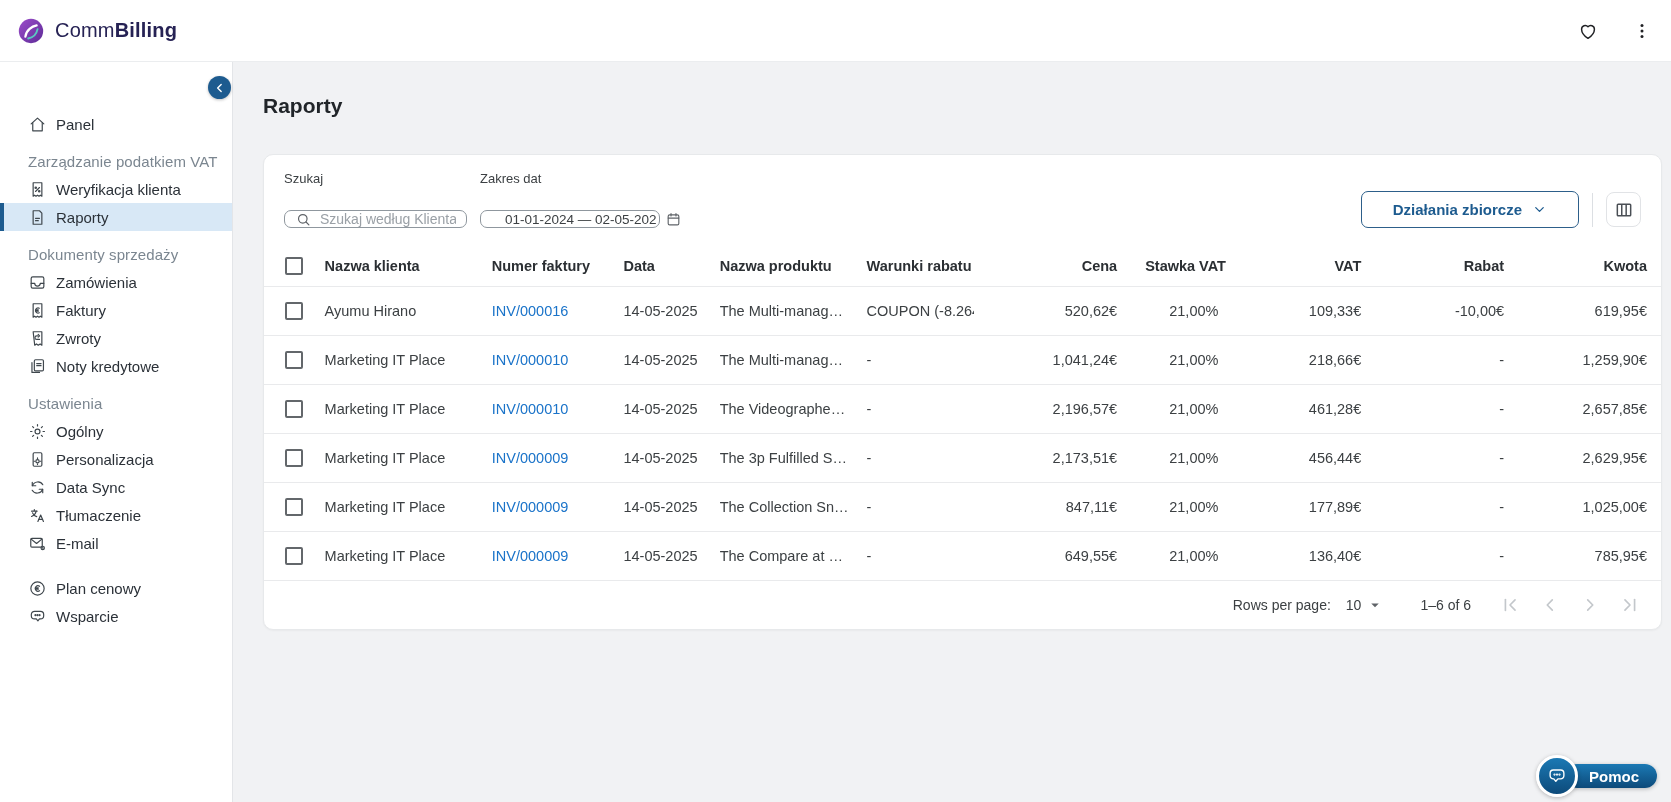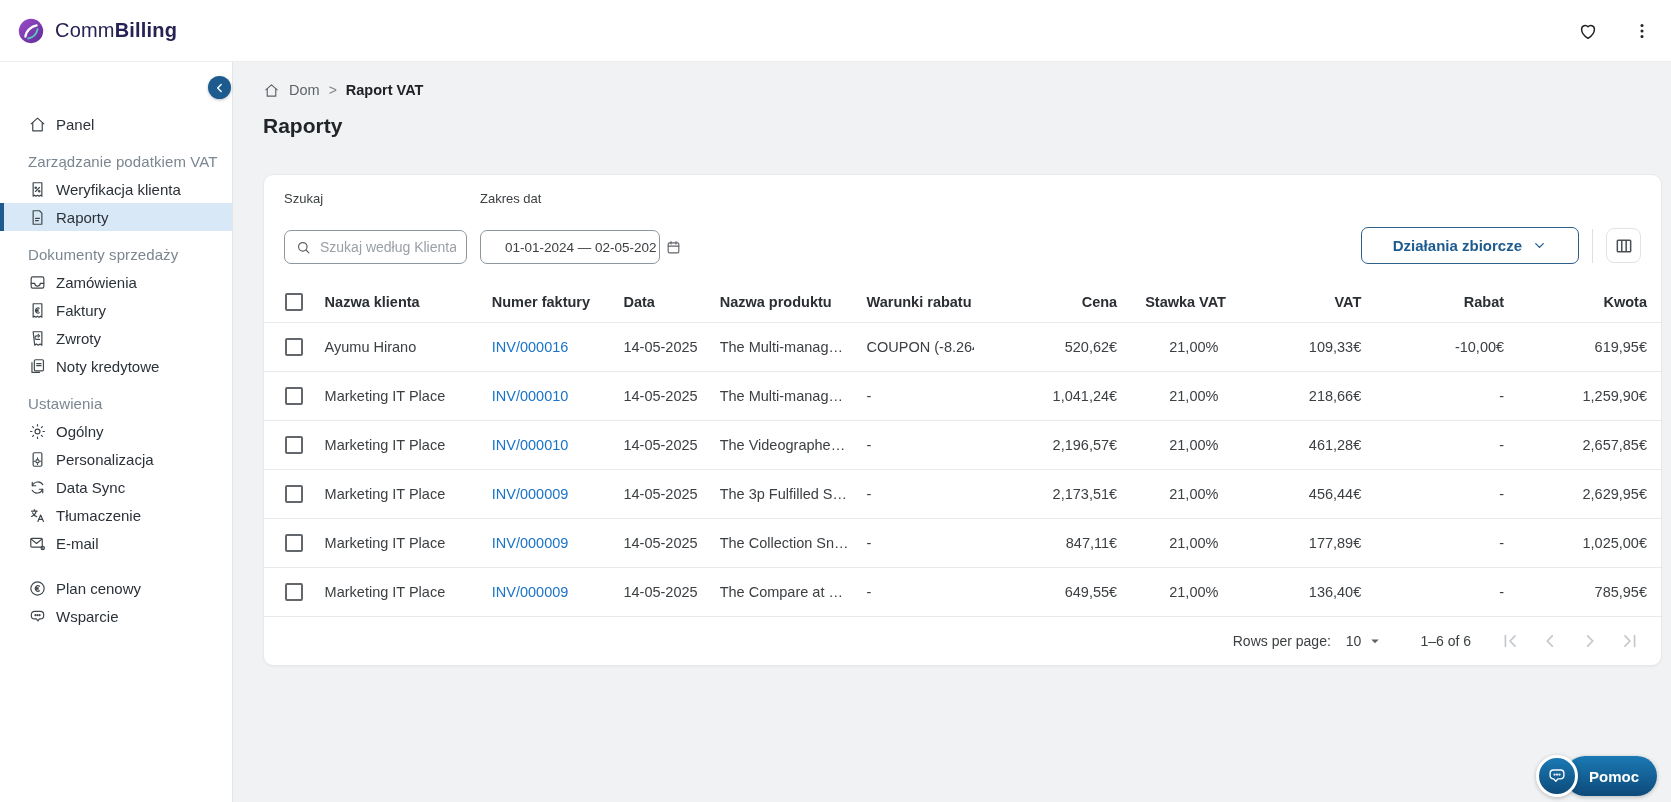--- a/index.html
+++ b/index.html
@@ -60,21 +60,21 @@
 
   
   .card {
     margin:36px 9px 0 0; background:#fff; border:1px solid #e7e9eb; border-radius:10px;
     box-shadow:0 1px 2px rgba(0,0,0,.04); overflow:hidden;
   }
   .filter-bar { display:flex; align-items:flex-end; padding:16px 20px 12px; }
   .field { margin-right:13px; }
   .field-label { display:block; font-size:13px; color:#3c4043; margin-bottom:24px; }
   .input-wrap {
-    height:34px; border:1px solid #8f979e; border-radius:7px; background:#fff;
+    height:18px; border:1px solid #8f979e; border-radius:7px; background:#fff;
     display:flex; align-items:center; padding:0 10px; gap:8px;
   }
   .search-wrap { width:183px; color:#5f6368; }
   .search-wrap input {
     border:none; outline:none; width:100%; font-size:14px; color:#3c4043; font-family:inherit; background:transparent;
   }
   .search-wrap input::placeholder { color:#9aa0a6; }
   .date-wrap { width:180px; justify-content:space-between; cursor:pointer; color:#5f6368;padding-left:24px; }
   .date-text { font-size:13.5px; color:#3c4043; white-space:nowrap; }
   .filter-actions { margin-left:auto; display:flex; align-items:center; }
@@ -114,21 +114,21 @@
 
   
   .help-fab { position:absolute; right:14px; bottom:5px; display:flex; align-items:center; }
   .help-circle {
     width:42px; height:42px; border-radius:50%; border:3px solid #fff;
     background:linear-gradient(180deg, var(--help-gradient-start,#1b79b4), var(--help-gradient-end,#0d4a7a));
     display:flex; align-items:center; justify-content:center; z-index:2; color:#fff;
     box-shadow:0 1px 4px rgba(0,0,0,.25);
   }
   .help-pill {
-    margin-left:-13px; height:40px; border-radius:20px; padding:0 18px 0 24px;
+    margin-left:-13px; height:24px; border-radius:20px; padding:0 18px 0 24px;
     background:linear-gradient(180deg, var(--help-gradient-start,#1b79b4), var(--help-gradient-end,#0d4a7a));
     color:#fff; font-size:15px; font-weight:700; display:flex; align-items:center;
     box-shadow:0 1px 4px rgba(0,0,0,.25);
   }
 </style>
 </head>
 <body>
 
 <header class="topbar">
   <div class="logo">
@@ -331,31 +331,20 @@
               <circle cx="14.6" cy="10.3" r=".6"></circle>
             </svg>
         </span>
         <span>Wsparcie</span>
       </div>
     </nav>
   </aside>
 
   <main class="main">
 
-    <div class="breadcrumb">
-      <span class="bc-home">
-        <svg viewBox="0 0 24 24" width="17" height="17" fill="none" stroke="currentColor" stroke-width="1.6" stroke-linecap="round" stroke-linejoin="round">
-            <path d="M4 11.2 12 4l8 7.2"></path>
-            <path d="M6 9.6V20h12V9.6"></path>
-          </svg>
-      </span>
-      <span class="bc-link">Dom</span>
-      <span class="bc-sep">&gt;</span>
-      <span class="bc-current">Raport VAT</span>
-    </div>
 
     <h1 class="page-title">Raporty</h1>
 
     <section class="card">
 
       <div class="filter-bar">
         <div class="field">
           <label class="field-label">Szukaj</label>
           <div class="input-wrap search-wrap">
             <span>

